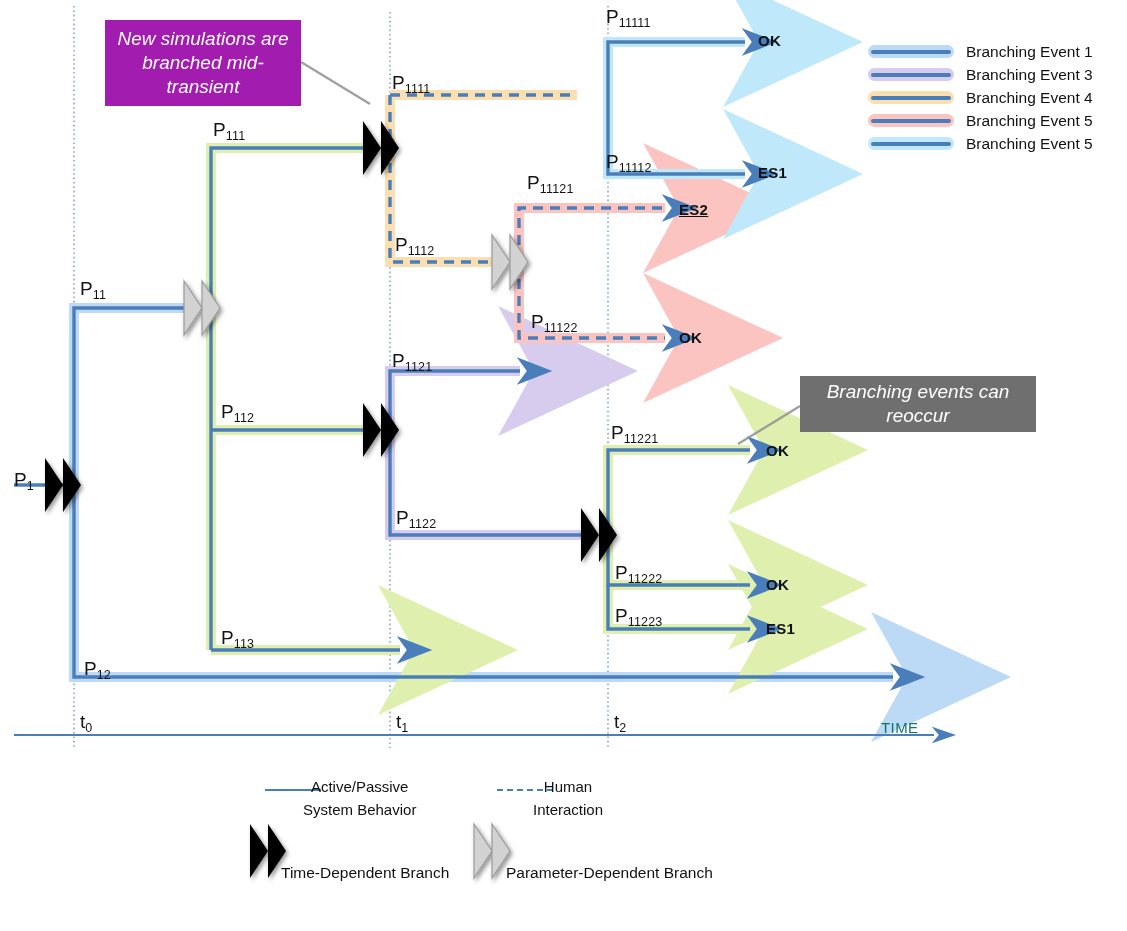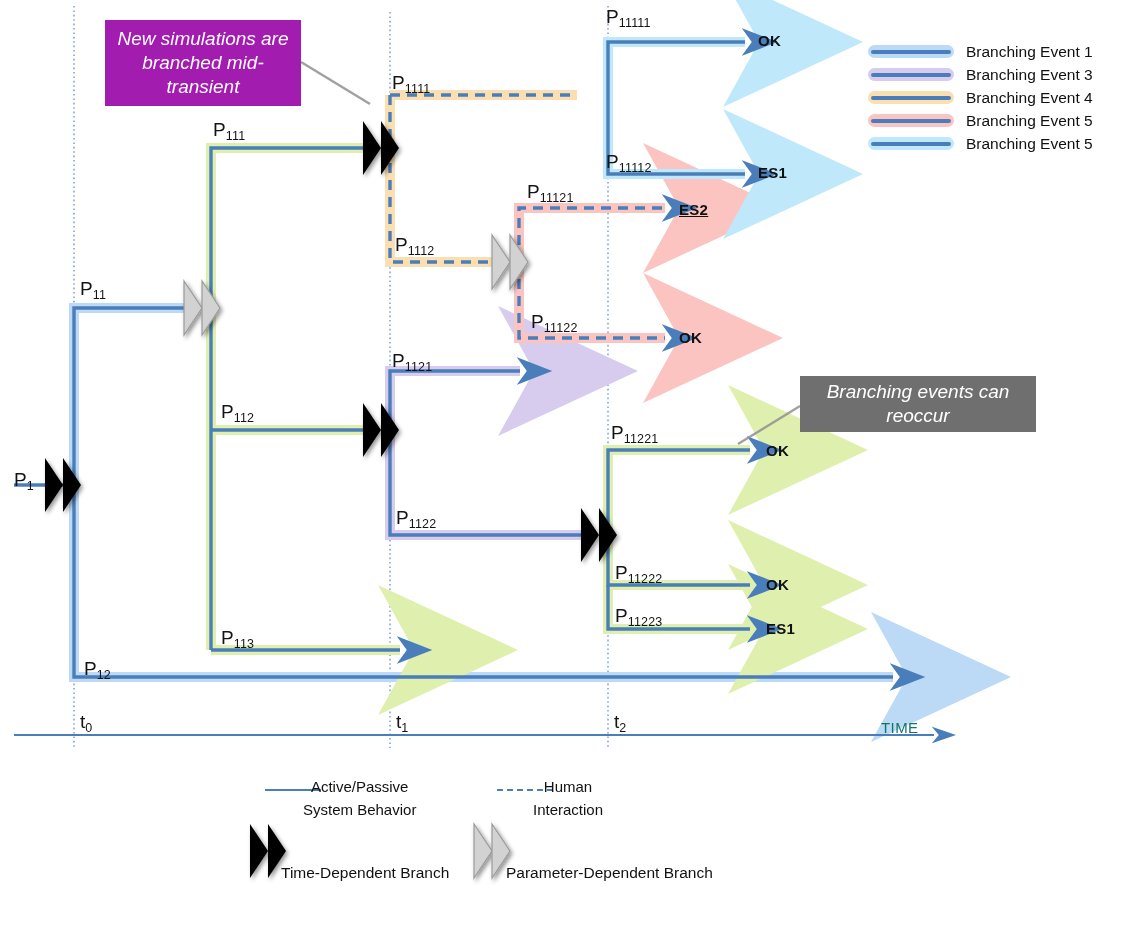--- a/index.html
+++ b/index.html
@@ -177,21 +177,21 @@
       <div class="lbl node-lbl" style="left: 84px; top: 659px;">P<sub>12</sub></div>
       <div class="lbl node-lbl" style="left: 213px; top: 120px;">P<sub>111</sub></div>
       <div class="lbl node-lbl" style="left: 221px; top: 402px;">P<sub>112</sub></div>
       <div class="lbl node-lbl" style="left: 221px; top: 628px;">P<sub>113</sub></div>
       <div class="lbl node-lbl" style="left: 392px; top: 73px;">P<sub>1111</sub></div>
       <div class="lbl node-lbl" style="left: 395px; top: 235px;">P<sub>1112</sub></div>
       <div class="lbl node-lbl" style="left: 392px; top: 351px;">P<sub>1121</sub></div>
       <div class="lbl node-lbl" style="left: 396px; top: 508px;">P<sub>1122</sub></div>
       <div class="lbl node-lbl" style="left: 606px; top: 7px;">P<sub>11111</sub></div>
       <div class="lbl node-lbl" style="left: 606px; top: 152px;">P<sub>11112</sub></div>
-      <div class="lbl node-lbl" style="left: 527px; top: 182px;">P<sub>11121</sub></div>
+      <div class="lbl node-lbl" style="left: 527px; top: 173px;">P<sub>11121</sub></div>
       <div class="lbl node-lbl" style="left: 531px; top: 312px;">P<sub>11122</sub></div>
       <div class="lbl node-lbl" style="left: 611px; top: 423px;">P<sub>11221</sub></div>
       <div class="lbl node-lbl" style="left: 615px; top: 563px;">P<sub>11222</sub></div>
       <div class="lbl node-lbl" style="left: 615px; top: 606px;">P<sub>11223</sub></div>
     </div>
   <div id="terminal-labels">
       <div class="lbl term-lbl" style="left: 758px; top: 33px;">OK</div>
       <div class="lbl term-lbl" style="left: 758px; top: 165px;">ES1</div>
       <div class="lbl term-lbl" style="left: 679px; top: 202px; text-decoration: underline;">ES2</div>
       <div class="lbl term-lbl" style="left: 679px; top: 330px;">OK</div>

